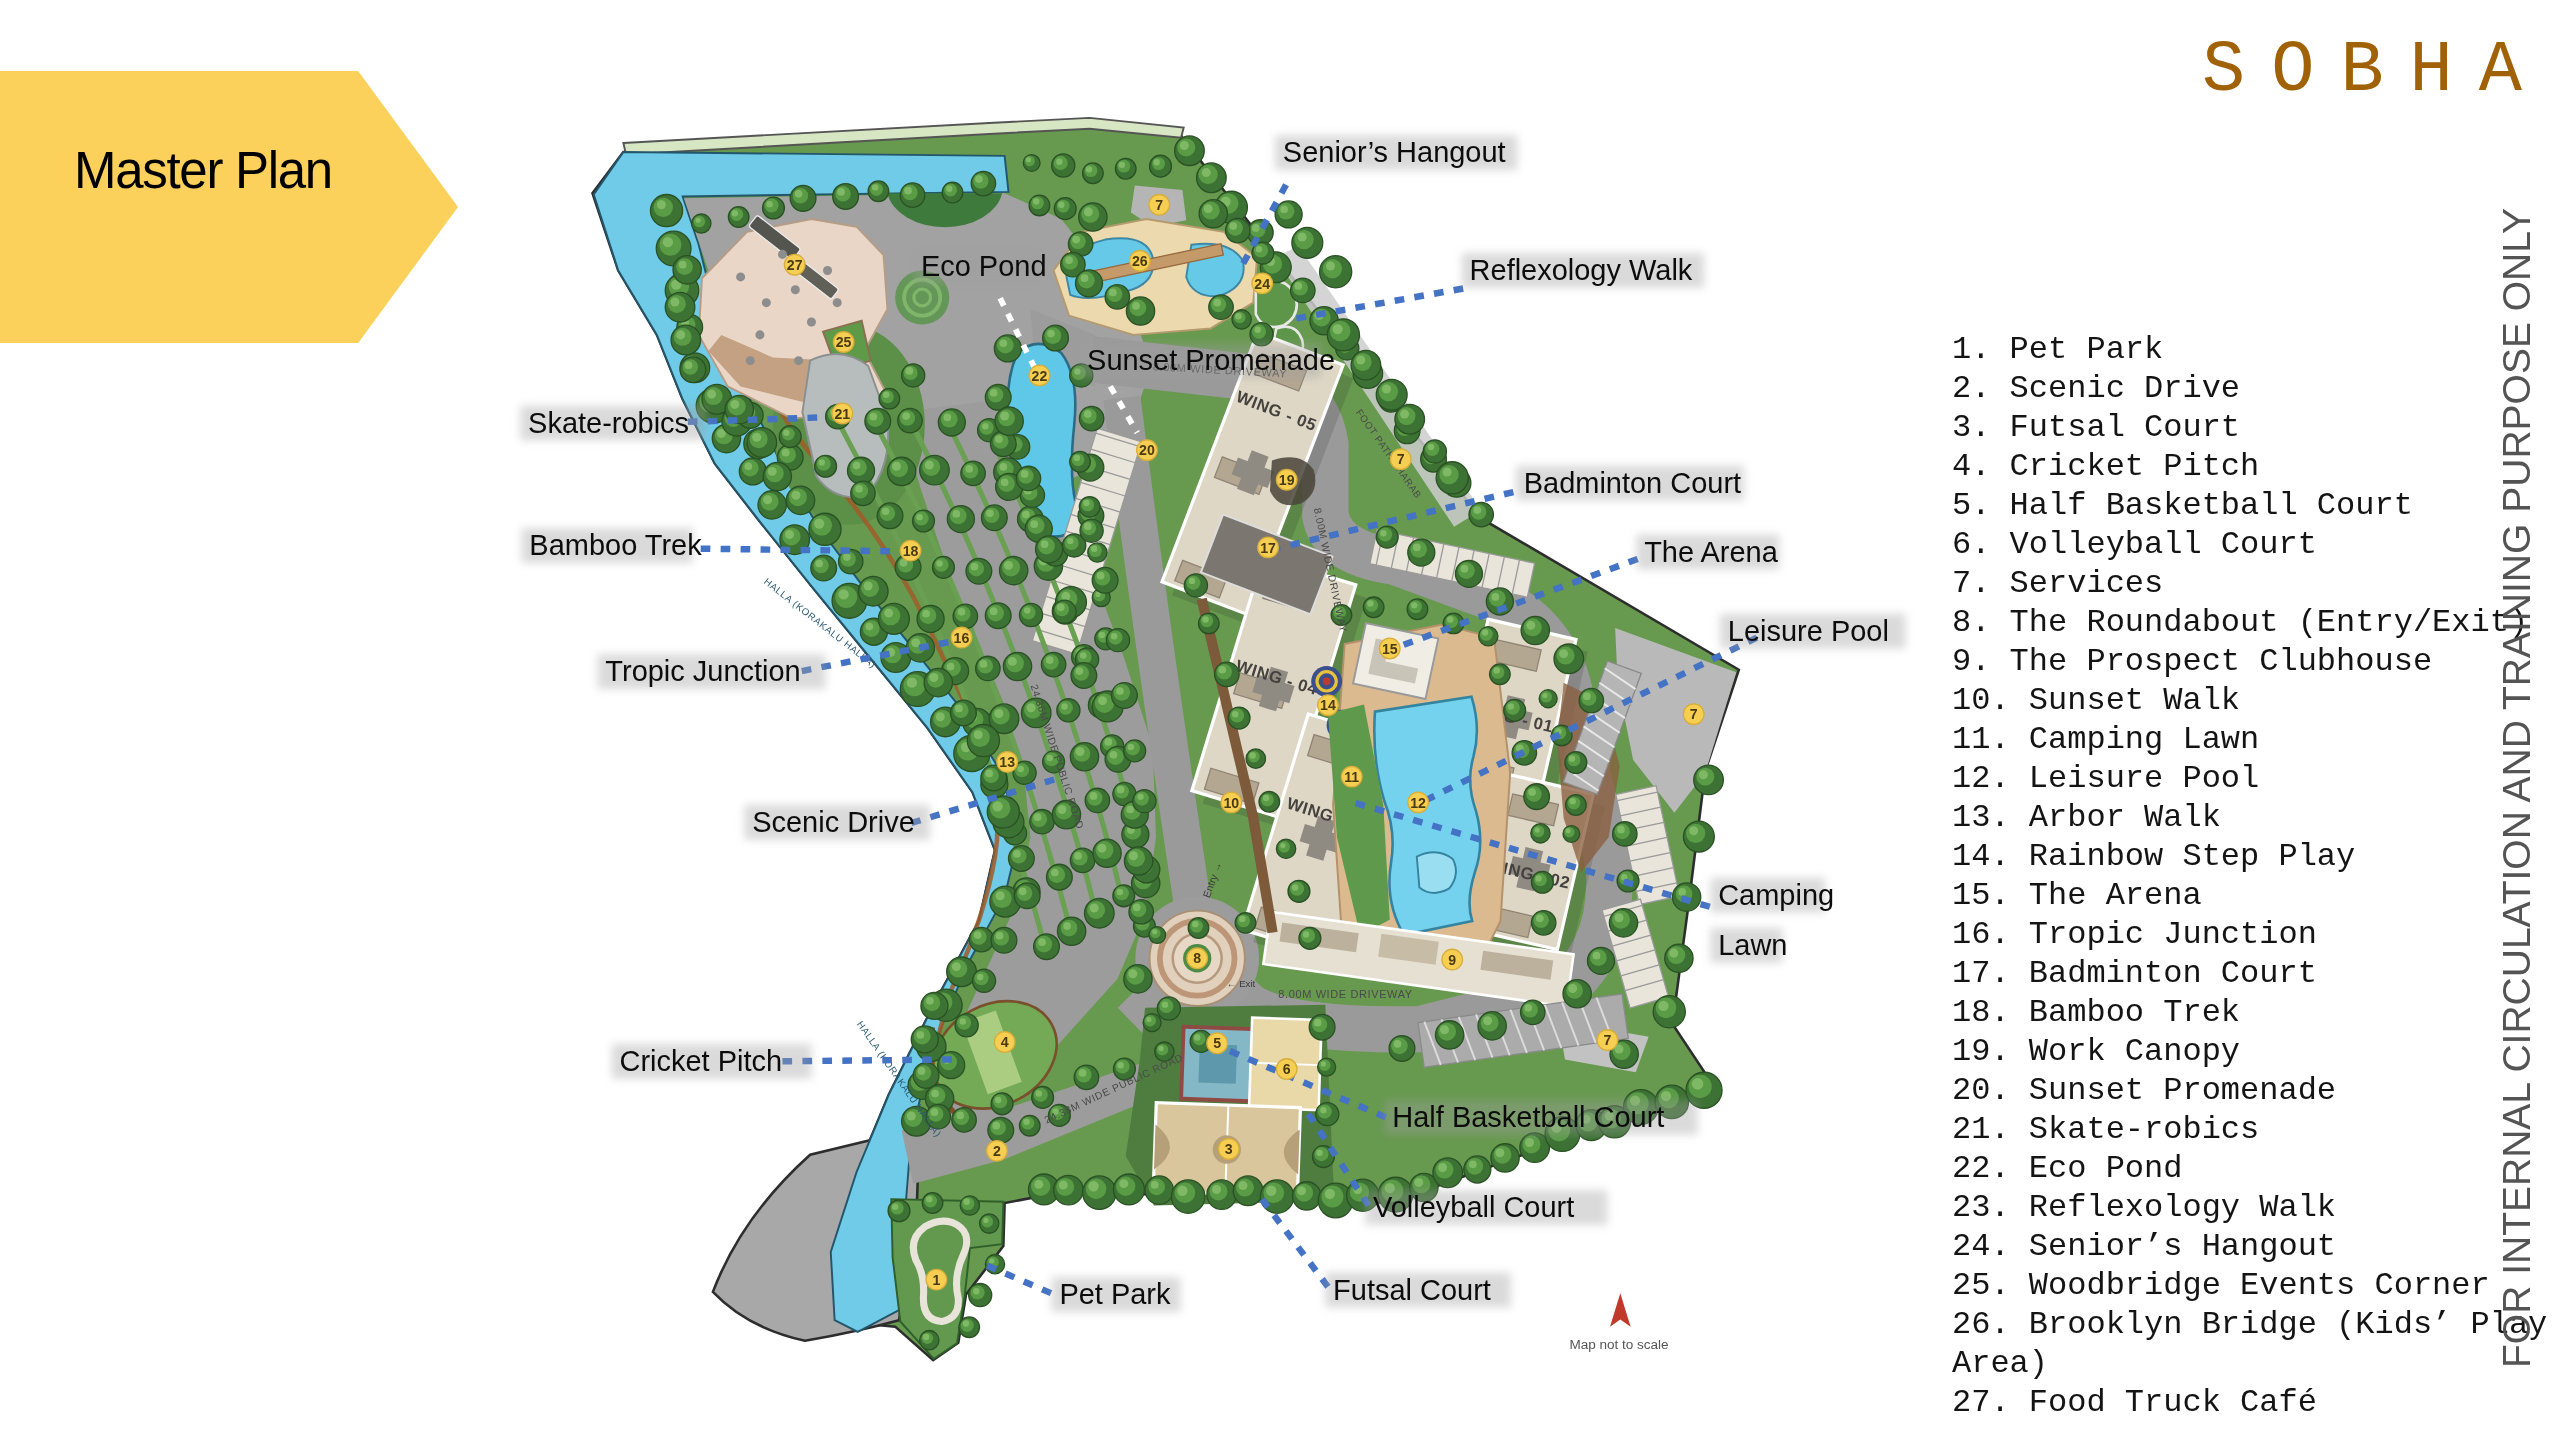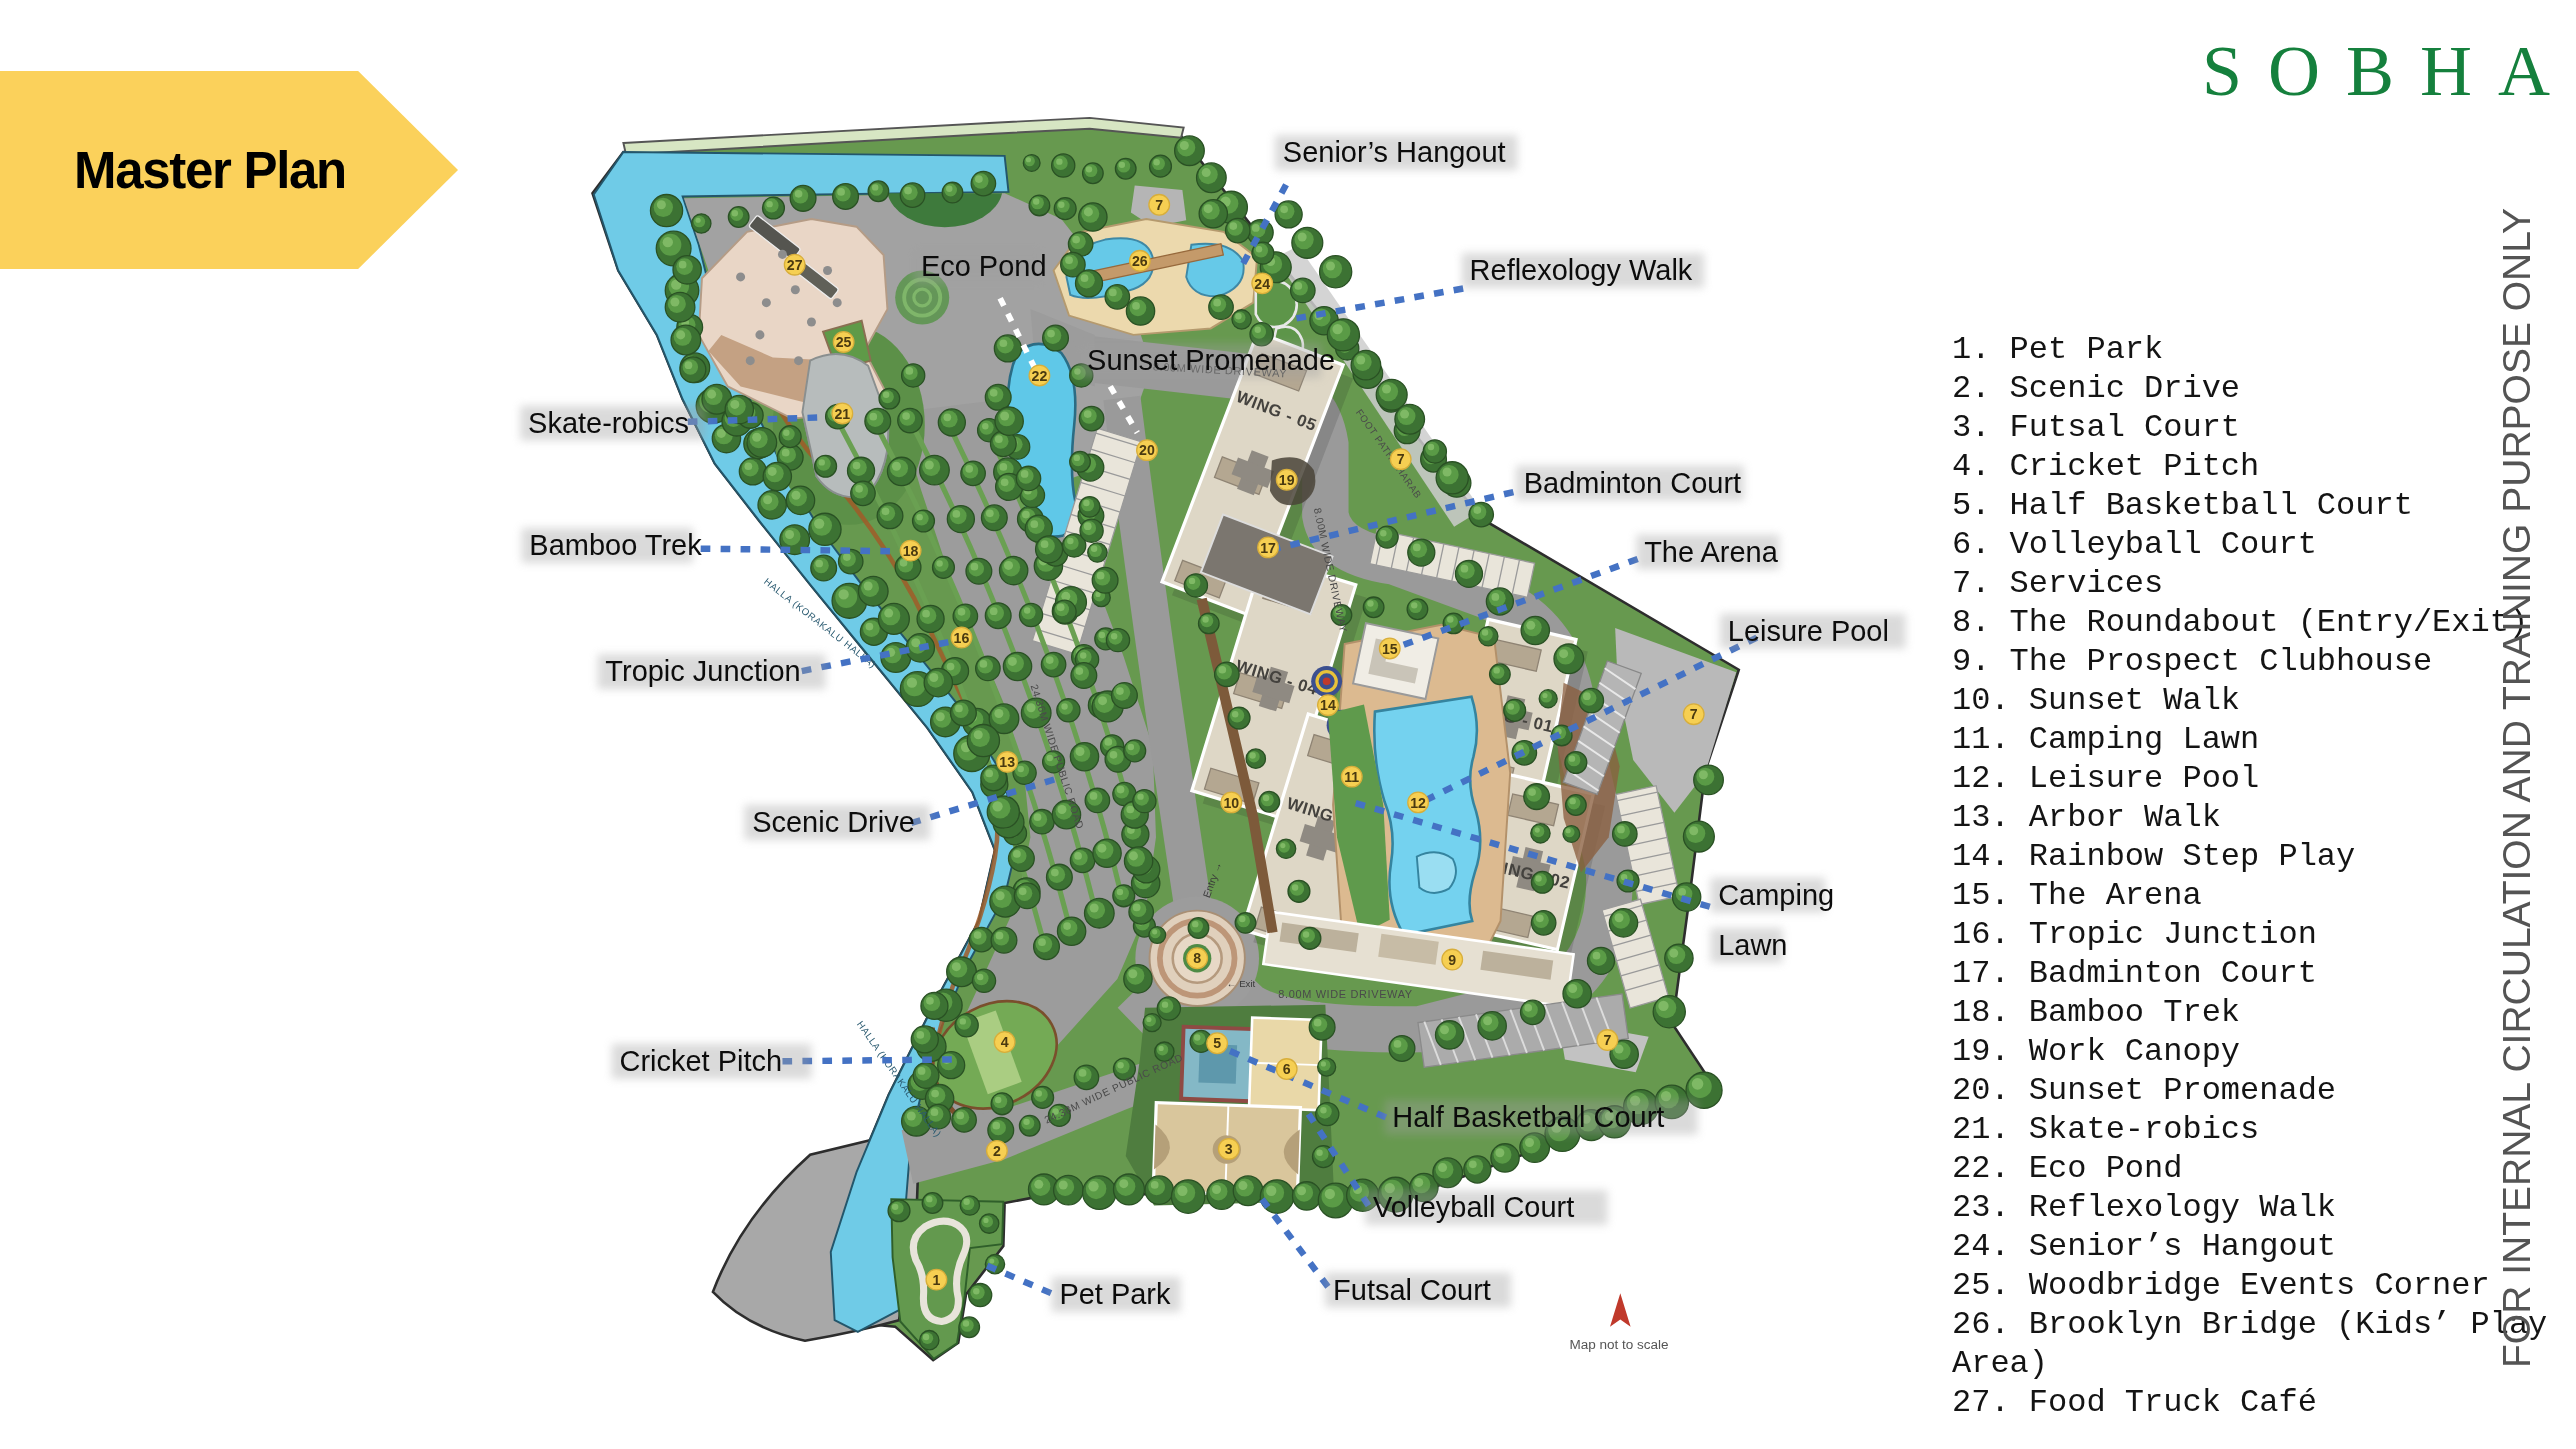--- a/index.html
+++ b/index.html
@@ -1,19 +1,19 @@
 <!DOCTYPE html>
 <html style="font-size:10.3px"><head><meta charset="utf-8">
 <style>
 html,body{margin:0;padding:0;width:2576px;height:1449px;background:#ffffff;overflow:hidden;font-family:"Liberation Sans",sans-serif;}
 #page{position:relative;width:2576px;height:1449px;}
 #map{position:absolute;left:0;top:0;}
-#banner{position:absolute;left:0;top:71px;width:458px;height:198px;background:#fbd15b;clip-path:polygon(0 0,78.2% 0,100% 50%,78.2% 100%,0 100%);font-weight:bold;}
+#banner{position:absolute;left:0;top:71px;width:458px;height:272px;background:#fbd15b;clip-path:polygon(0 0,78.2% 0,100% 50%,78.2% 100%,0 100%);}
 #banner span{position:absolute;left:74px;top:70px;font-size:51px;color:#000;letter-spacing:-1.3px;}
-#logo{position:absolute;left:2202px;top:30px;width:361px;font-family:Liberation Serif, serif;font-size:72px;letter-spacing:26px;color:#15803d;}
+#logo{position:absolute;left:2202px;top:30px;width:361px;font-family:Liberation Mono, monospace;font-size:72px;letter-spacing:26px;color:#a16207;}
 #list{position:absolute;left:1952px;top:330px;font-size:32px;line-height:39px;color:#141414;font-family:Liberation Mono, monospace;}
 #vert{position:absolute;left:2447px;top:213px;width:97px;height:1156px;}
 #vert span{position:absolute;left:48px;top:1155px;transform-origin:0 0;transform:rotate(-90deg);white-space:nowrap;font-size:39px;color:#545454;}
 </style></head>
 <body>
 <div id="page">
 
 <div id="map"><svg width="2576" height="1449" viewBox="0 0 4000 2250" font-family="Liberation Sans, sans-serif">
 <defs>
 <filter id="soft" x="-30%" y="-30%" width="160%" height="160%">

